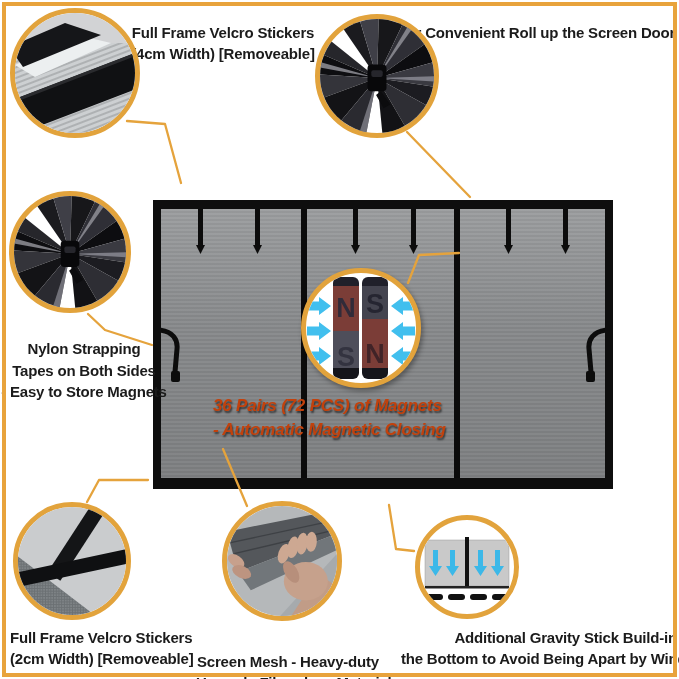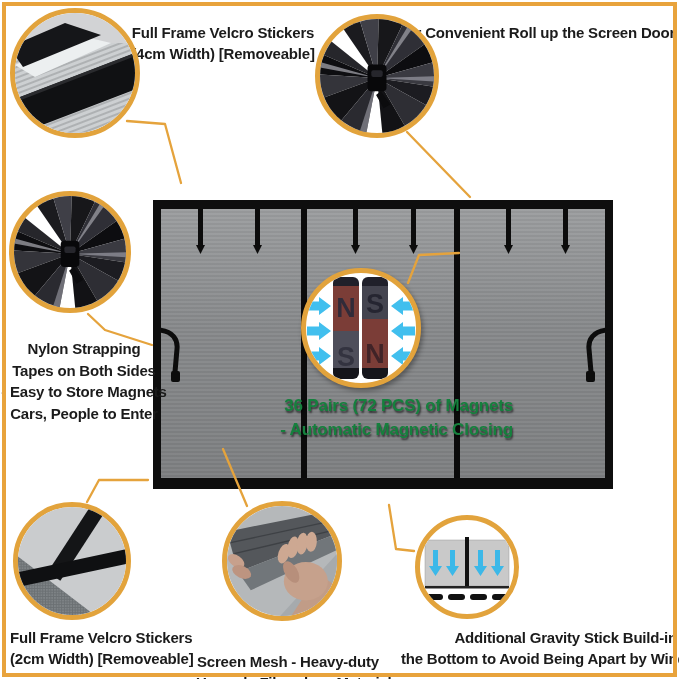--- a/index.html
+++ b/index.html
@@ -16,23 +16,24 @@
   .ann div { white-space:nowrap; }
   .ann.center { text-align:center; }
   .ann-tl  { left:118px; top:22px;  width:210px; }
   .ann-tr  { left:400px; top:22px;  width:277px; }
   .ann-left{ left:0;   top:338px; width:168px; line-height:21.5px; }
   .ann-bl  { left:10px;  top:627px; width:182px; }
   .ann-bc  { left:196px; top:627px; width:184px;margin-top:24px; }
   .ann-br  { left:401px; top:627px; width:276px; text-align:right; }
   .caption {
     position:absolute; left:213px; top:394px; width:300px; z-index:4;
-    text-align:right; font-weight:bold; font-size:17px; line-height:24px;
-    color:#15803d; letter-spacing:-0.2px;
+    text-align:left; font-weight:bold; font-size:17px; line-height:24px;
+    color:#c2410c; letter-spacing:-0.2px;
     text-shadow:1px 1.5px 2px rgba(0,0,0,0.6);
+    font-style:italic;
   }
   .caption div { white-space:nowrap; }
   
   .door {
     position:absolute; left:153px; top:200px; width:460px; height:289px;
     box-sizing:border-box; z-index:1;
     border:solid #0e0e0e; border-width:9px 8px 11px 8px;
     background-color:#8f9193;
     background-image:
       linear-gradient(180deg, rgba(255,255,255,0.10), rgba(0,0,0,0.06) 45%, rgba(0,0,0,0.12) 100%),
@@ -273,21 +274,20 @@
     <div>Full Frame Velcro Stickers</div>
     <div>(4cm Width) [Removeable]</div>
   </div>
   <div class="ann ann-tr center">
     <div>for Convenient Roll up the Screen Door</div>
   </div>
   <div class="ann ann-left center">
     <div>Nylon Strapping</div>
     <div>Tapes on Both Sides</div>
     <div>- Easy to Store Magnets</div>
-    <div>Cars, People to Enter</div>
   </div>
   <div class="caption">
     <div>36 Pairs (72 PCS) of Magnets</div>
     <div>- Automatic Magnetic Closing</div>
   </div>
   <div class="ann ann-bl center">
     <div>Full Frame Velcro Stickers</div>
     <div>(2cm Width) [Removeable]</div>
   </div>
   <div class="ann ann-bc center">

